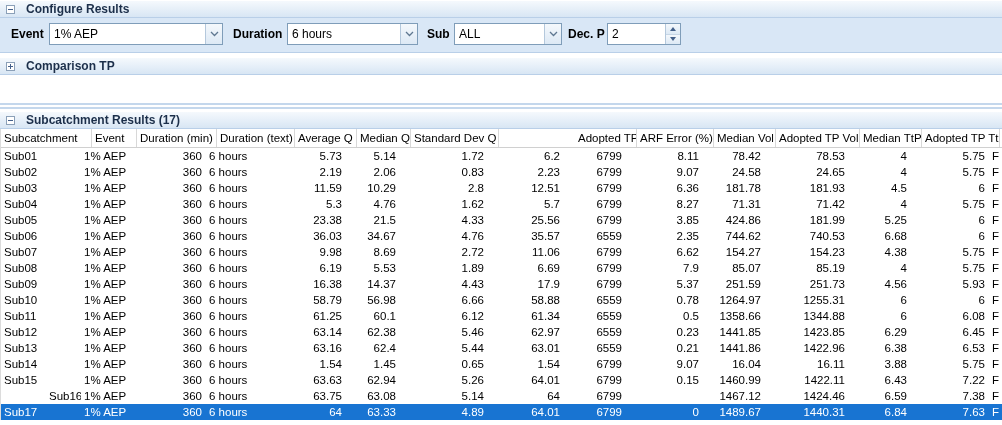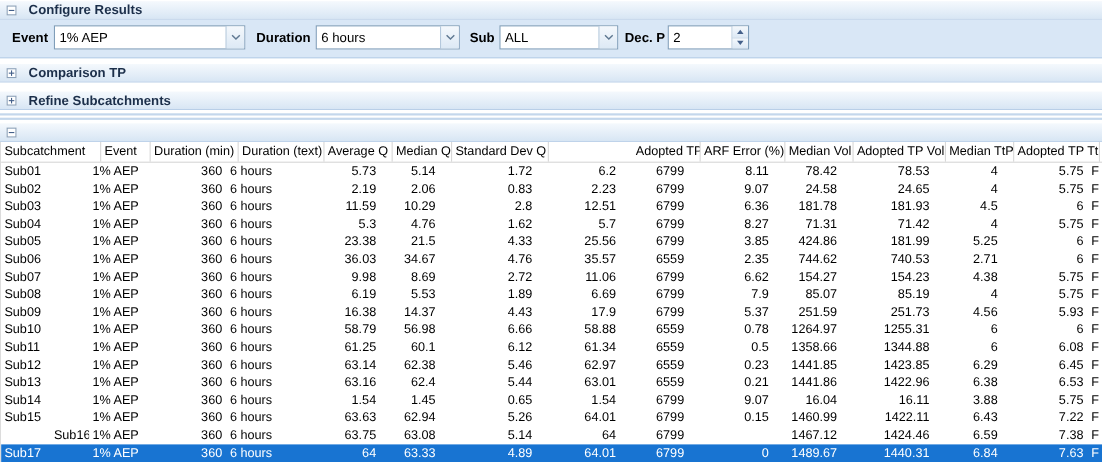--- a/index.html
+++ b/index.html
@@ -129,30 +129,27 @@
           </div>
       </span>
     </div>
   </div>
 
   <div class="secbar" style="top:57px;">
     <span class="boxicon plus"></span>
     <span>Comparison TP</span>
   </div>
 
-  <div class="secbar" style="top:82px;">
-    <span class="boxicon plus"></span>
-    <span>Refine Subcatchments</span>
-  </div>
 
   <div class="splitter" style="top:103px; height:2px; background:#c4d7ec;"></div>
   <div class="splitter" style="top:107px; height:2px; background:#c4d7ec;"></div>
 
   <div class="secbar" style="top:111px;">
     <span class="boxicon"></span>
+    <span>Subcatchment Results (17)</span>
   </div>
 
   <div class="grid">
     <div class="hrow" id="results-header">
         <div class="hcell" style="width: 91px;">Subcatchment</div>
         <div class="hcell" style="width: 45px;">Event</div>
         <div class="hcell" style="width: 80px;">Duration (min)</div>
         <div class="hcell" style="width: 78px;">Duration (text)</div>
         <div class="hcell" style="width: 62px;">Average Q</div>
         <div class="hcell" style="width: 54px;">Median Q</div>
@@ -258,21 +255,21 @@
           <div class="cell r" style="width: 80px;">360</div>
           <div class="cell l" style="width: 78px;">6 hours</div>
           <div class="cell r" style="width: 62px;">36.03</div>
           <div class="cell r" style="width: 54px;">34.67</div>
           <div class="cell r" style="width: 88px;">4.76</div>
           <div class="cell r" style="width: 76px;">35.57</div>
           <div class="cell r" style="width: 62px;">6559</div>
           <div class="cell r" style="width: 77px;">2.35</div>
           <div class="cell r" style="width: 62px;">744.62</div>
           <div class="cell r" style="width: 84px;">740.53</div>
-          <div class="cell r" style="width: 62px;">2.71</div>
+          <div class="cell r" style="width: 62px;">6.68</div>
           <div class="cell r" style="width: 78px;">6</div>
           <div class="cell l" style="width: 60px;">F</div>
         </div>
         <div class="trow">
           <div class="cell l" style="width: 80px;">Sub07</div>
           <div class="cell l" style="width: 45px;">1% AEP</div>
           <div class="cell r" style="width: 80px;">360</div>
           <div class="cell l" style="width: 78px;">6 hours</div>
           <div class="cell r" style="width: 62px;">9.98</div>
           <div class="cell r" style="width: 54px;">8.69</div>

